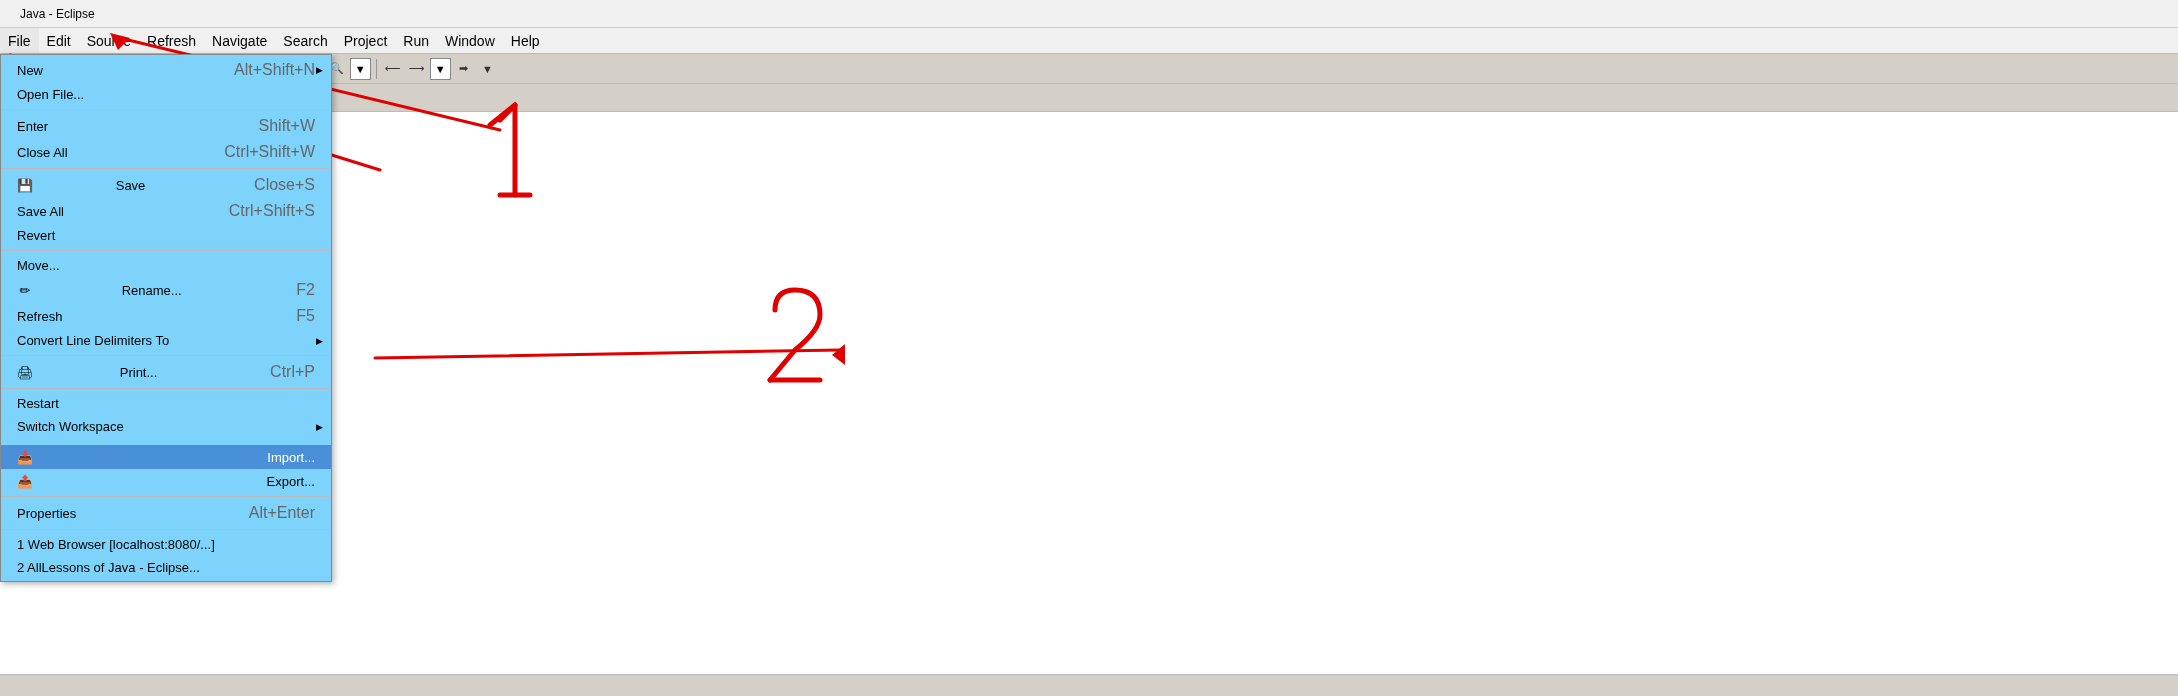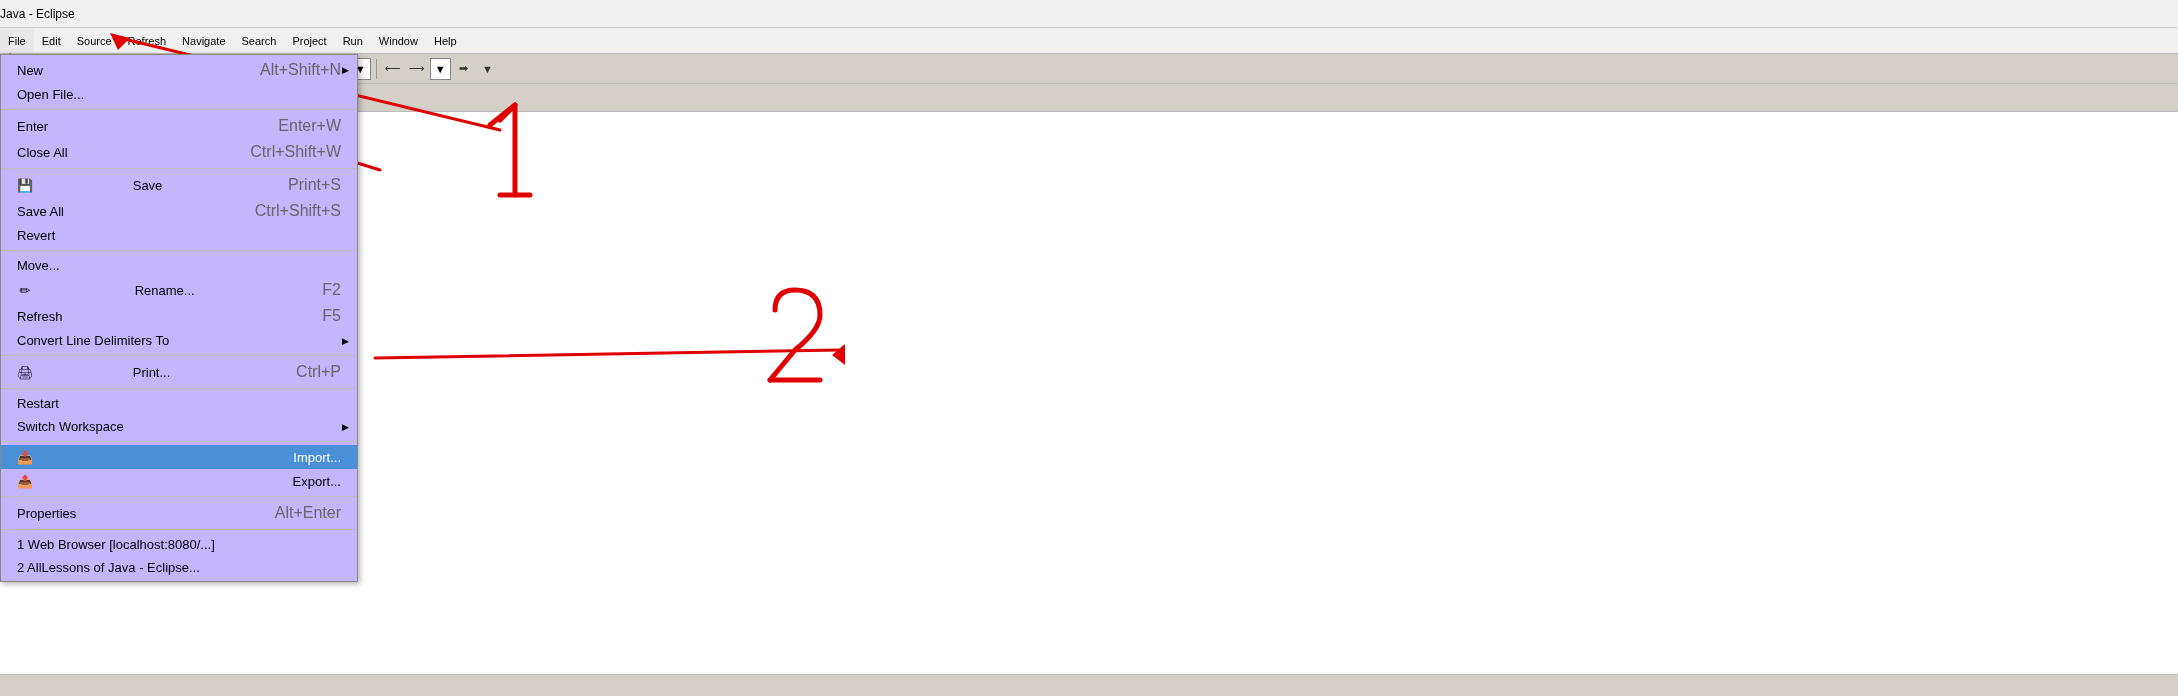--- a/index.html
+++ b/index.html
@@ -12,42 +12,42 @@
       overflow: hidden;
       position: relative;
     }
 
     
     .title-bar {
       background: #f0f0f0;
       height: 28px;
       display: flex;
       align-items: center;
-      padding: 0 0;
+      padding: 0 20px;
       border-bottom: 1px solid #ccc;
     }
     .title-bar-text {
       font-size: 12px;
       color: #000;
     }
 
     
     .menu-bar {
       background: #f0f0f0;
       height: 26px;
       display: flex;
       align-items: center;
       border-bottom: 1px solid #bbb;
       position: relative;
       z-index: 100;
     }
     .menu-item {
       padding: 3px 8px;
       cursor: pointer;
-      font-size: 11px;
+      font-size: 14px;
       color: #000;
       height: 100%;
       display: flex;
       align-items: center;
     }
     .menu-item:hover, .menu-item.active {
       background: #b8d6f7;
     }
     .menu-item.active {
       background: #e8e8e8;
@@ -122,22 +122,22 @@
       background: white;
       position: relative;
       overflow: hidden;
     }
 
     
     .dropdown-menu {
       position: absolute;
       top: 54px; 
       left: 0px;
-      width: 358px;
-      background: #c4b5fd;
+      width: 332px;
+      background: #7dd3fc;
       border: 1px solid #888;
       box-shadow: 2px 2px 6px rgba(0,0,0,0.3);
       z-index: 1000;
       padding: 2px 0;
     }
     .menu-section-item {
       padding: 4px 16px;
       cursor: pointer;
       display: flex;
       align-items: center;
@@ -281,33 +281,33 @@
     <span class="menu-shortcut">Alt+Shift+N</span>
   </div>
 
   <div class="menu-section-item">
     <span>Open File...</span>
   </div>
   <div class="menu-separator"></div>
 
   <div class="menu-section-item">
     <span>Enter</span>
-    <span class="menu-shortcut">Enter+W</span>
+    <span class="menu-shortcut">Shift+W</span>
   </div>
 
   <div class="menu-section-item">
     <span>Close All</span>
     <span class="menu-shortcut">Ctrl+Shift+W</span>
   </div>
   <div class="menu-separator"></div>
 
   <div class="menu-section-item">
     <span class="menu-icon">💾</span>
     <span>Save</span>
-    <span class="menu-shortcut">Print+S</span>
+    <span class="menu-shortcut">Close+S</span>
   </div>
 
 
   <div class="menu-section-item">
     <span>Save All</span>
     <span class="menu-shortcut">Ctrl+Shift+S</span>
   </div>
 
   <div class="menu-section-item">
     <span>Revert</span>

